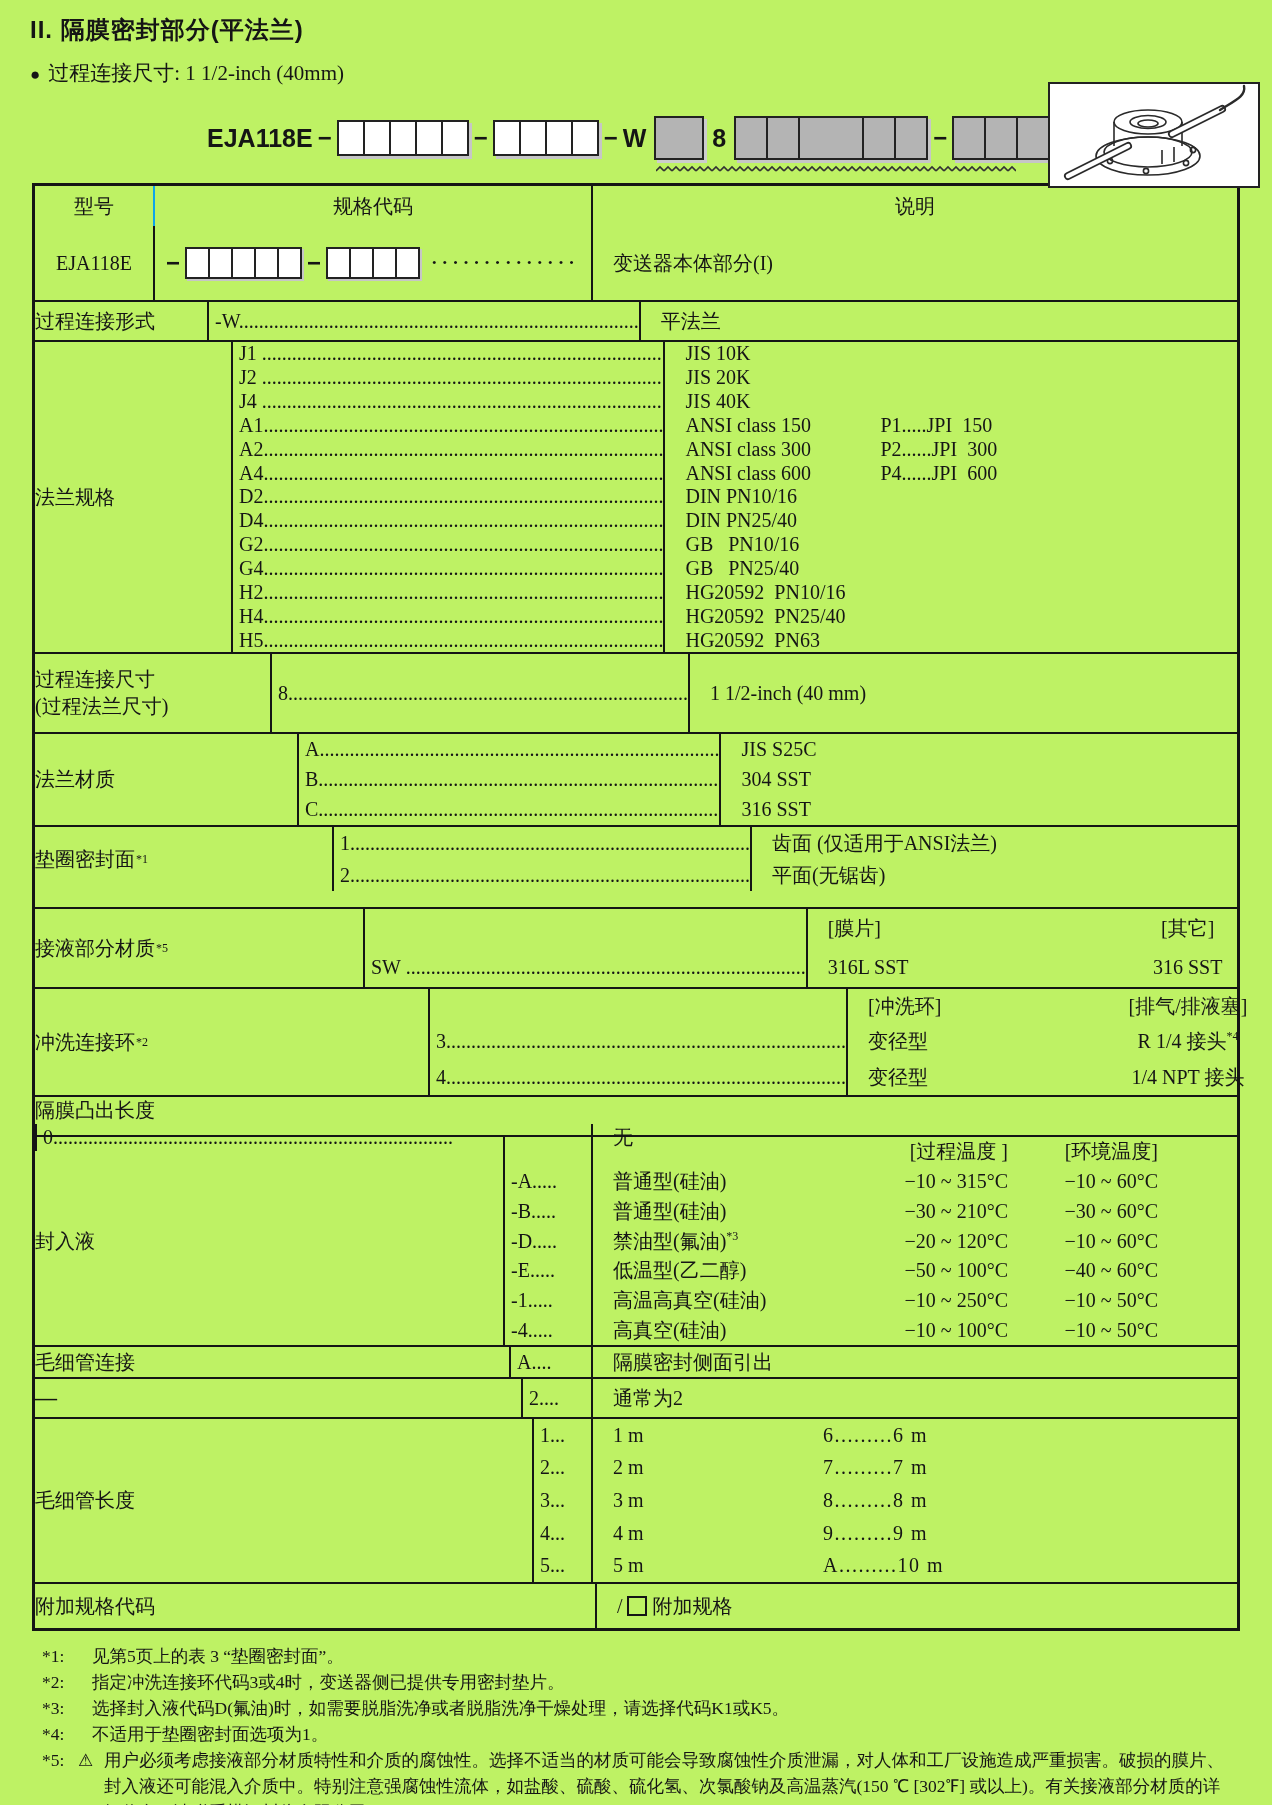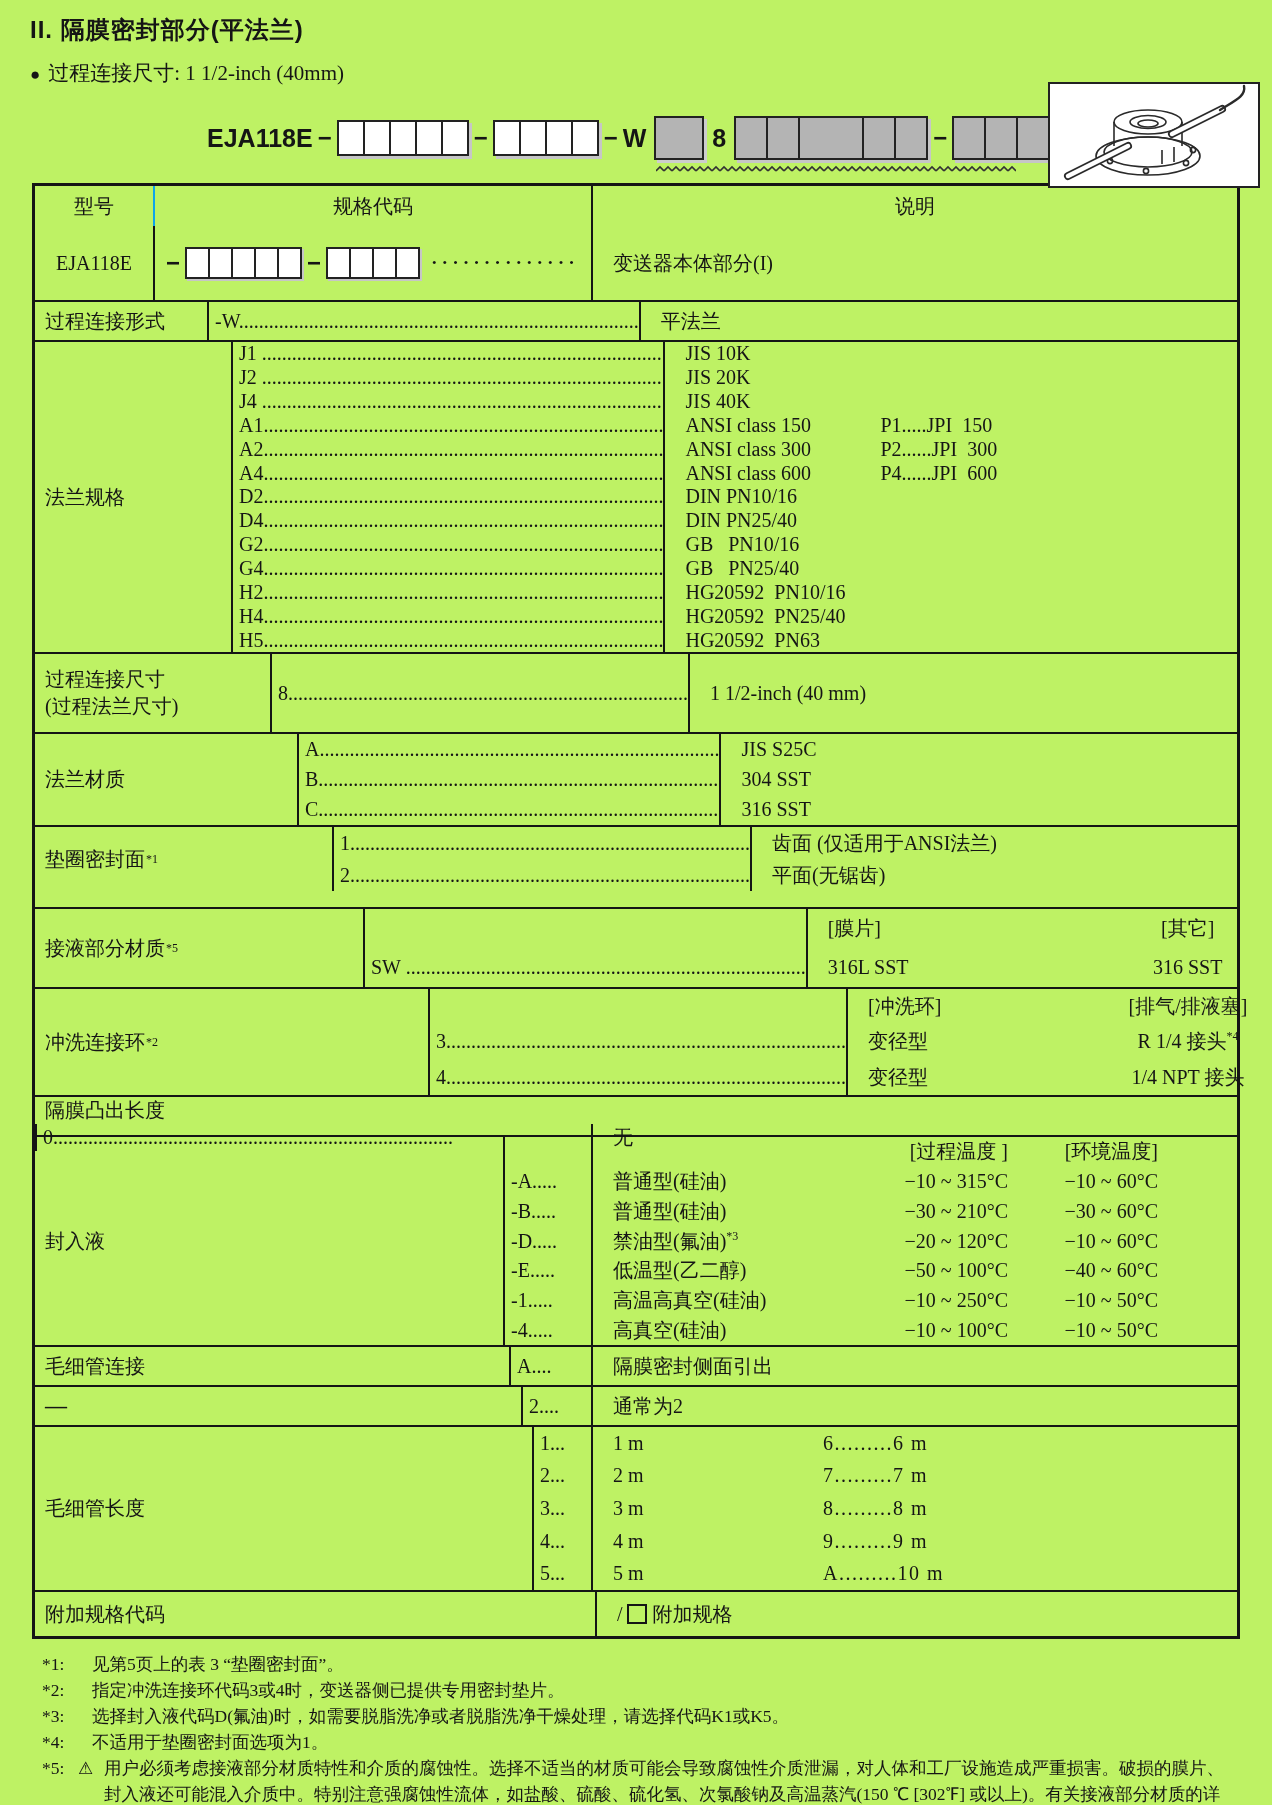--- a/index.html
+++ b/index.html
@@ -27,21 +27,21 @@
   .illus{position:absolute;left:1048px;top:82px;width:212px;height:106px;
          border:2px solid #222;box-sizing:border-box;background:#fff;}
   
   .t{margin:20px 0 0 32px;width:1208px;border:3px solid #151515;box-sizing:border-box;font-size:20px;}
   .hdr{display:flex;height:40px;}
   .hdr div{display:flex;align-items:center;justify-content:center;box-sizing:border-box;}
   .h1{width:118px;}
   .h2{flex:1;border-left:2px solid #0ea5e9;}
   .h3{width:646px;border-left:2px solid #151515;}
   .sec{display:flex;border-top:2px solid #151515;box-sizing:border-box;}
-  .lab{box-sizing:border-box;display:flex;align-items:center;padding-left:10px;flex:none;}
+  .lab{box-sizing:border-box;display:flex;align-items:center;flex:none;}
   .lab sup{font-size:12px;margin-left:1px;}
   .lab.cent{justify-content:center;padding-left:0;}
   .bod{flex:1;display:flex;flex-direction:column;border-left:2px solid #151515;box-sizing:border-box;}
   .bod.nb{border-left:none;}
   .ln{flex:1;display:flex;min-height:0;}
   .cd{flex:1;overflow:hidden;white-space:nowrap;padding-left:6px;display:flex;align-items:center;}
   .dsc{width:646px;flex:none;box-sizing:border-box;border-left:2px solid #151515;padding-left:20px;
        display:flex;align-items:center;overflow:hidden;}
   .dsc span{white-space:pre;}
   .dsc sup{font-size:12px;}
@@ -474,21 +474,21 @@
             <div class="cd">-4.....</div>
             <div class="dsc">
               <span class="ff1"><span>高真空(硅油)</span><sup></sup></span>
               <span class="ff2">−10 ~ 100°C</span>
               <span class="ff3">−10 ~ 50°C</span>
             </div>
           </div>
       </div>
     </div>
 
-    <div class="sec" style="height:40px;">
+    <div class="sec" style="height:32px;">
       <div class="lab" style="width:474px;">毛细管连接</div>
       <div class="bod">
         <div class="ln">
           <div class="cd">A....</div>
           <div class="dsc">
               <span>隔膜密封侧面引出</span>
             </div>
         </div>
       </div>
     </div>

